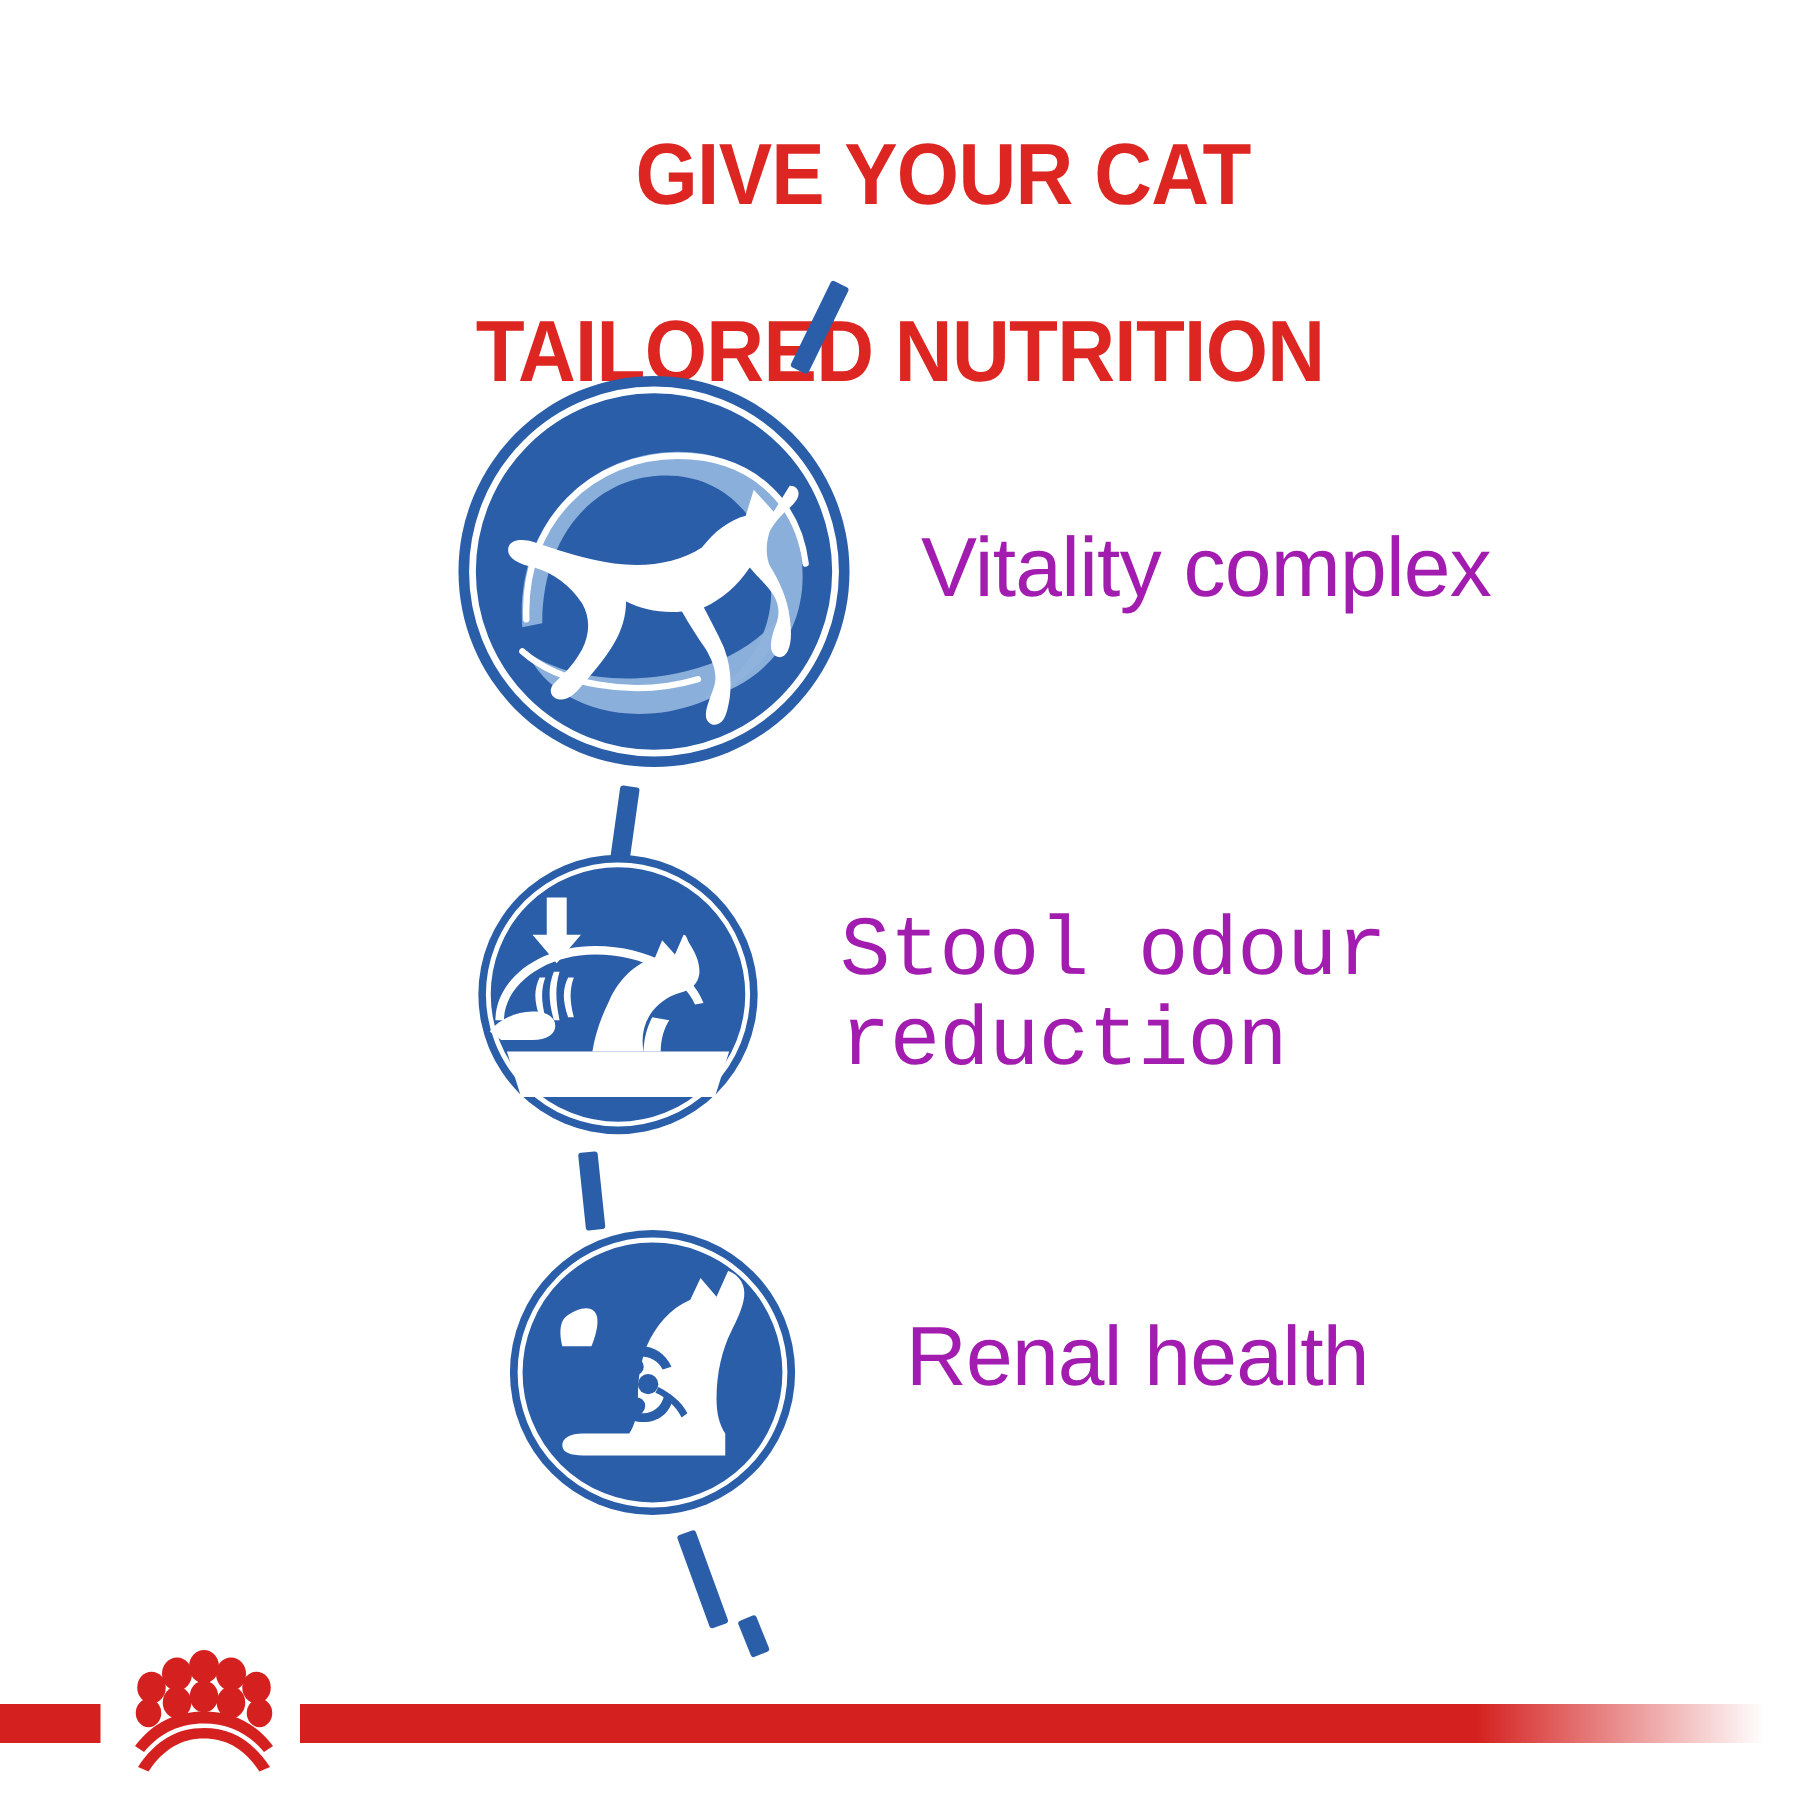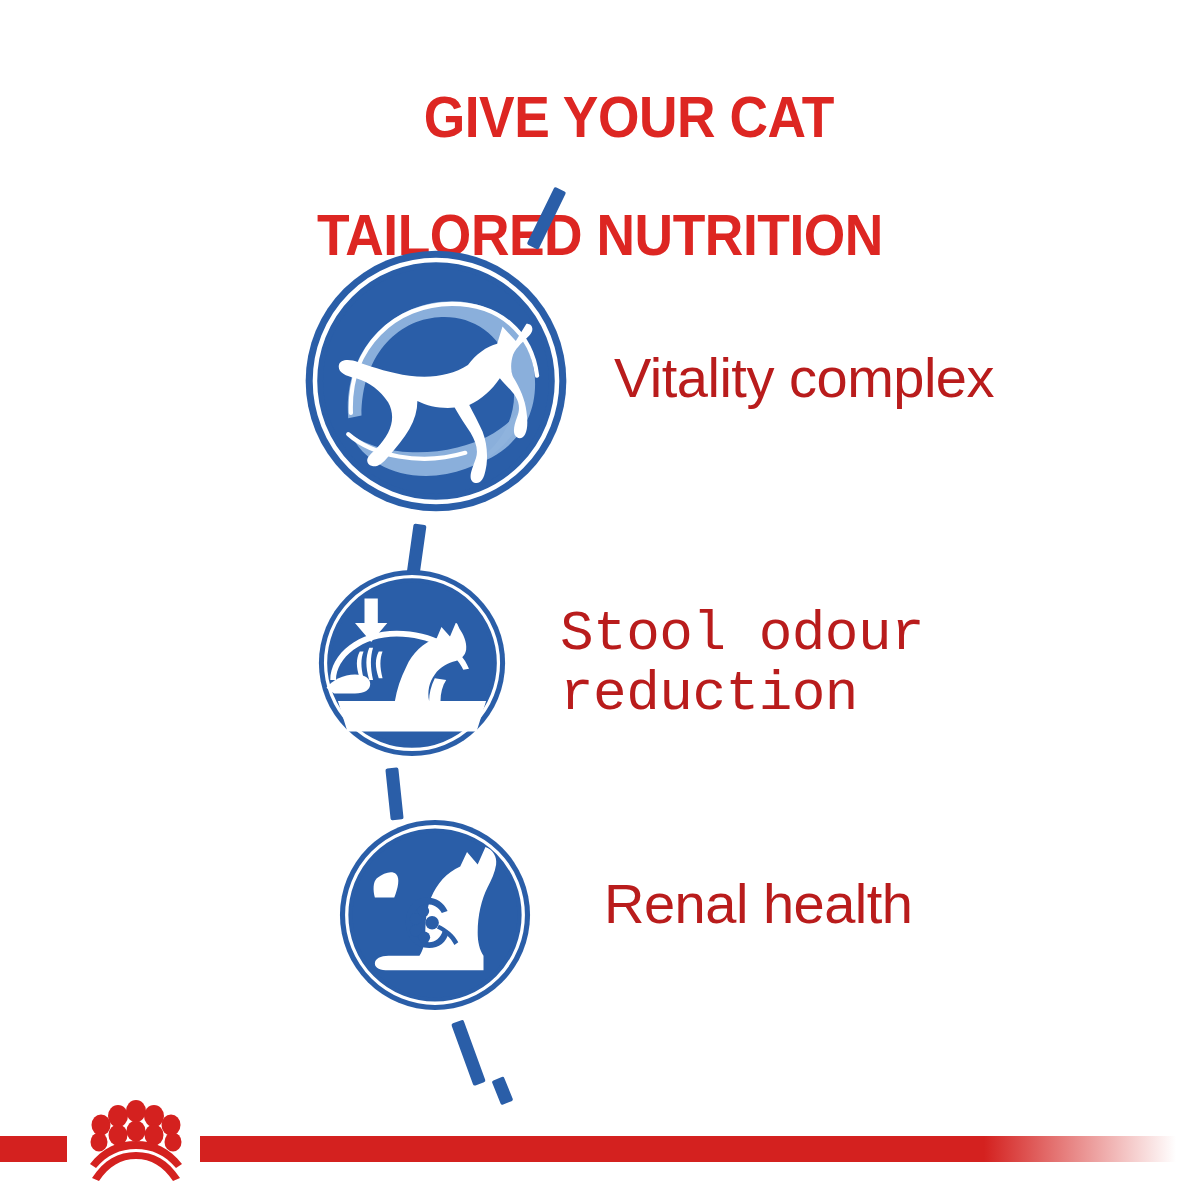--- a/index.html
+++ b/index.html
@@ -44,21 +44,21 @@
   .icon-badge { position:absolute; }
   .icon-badge svg { display:block; width:100%; height:100%; }
 
   #badge-1 { left:303px; top:248px;  width:266px; height:266px; }
   #badge-2 { left:317px; top:568px;  width:190px; height:190px; }
   #badge-3 { left:338px; top:818px;  width:194px; height:194px; }
 
   
   .feature-label {
     position:absolute;
-    color:#b91c1c;
+    color:#a21caf;
     font-family:"Liberation Sans", sans-serif;
     font-weight:normal;
     font-size:55px;
     line-height:1.08;
     letter-spacing:-0.5px;
     white-space:pre-line;
   }
   #label-1 { left:614px; top:348px;  font-size:56px; }
   #label-2 { left:560px; top:604px;  font-size:56px;font-family:Liberation Mono, monospace; }
   #label-3 { left:604px; top:874px;  font-size:56px;text-align:center; }

